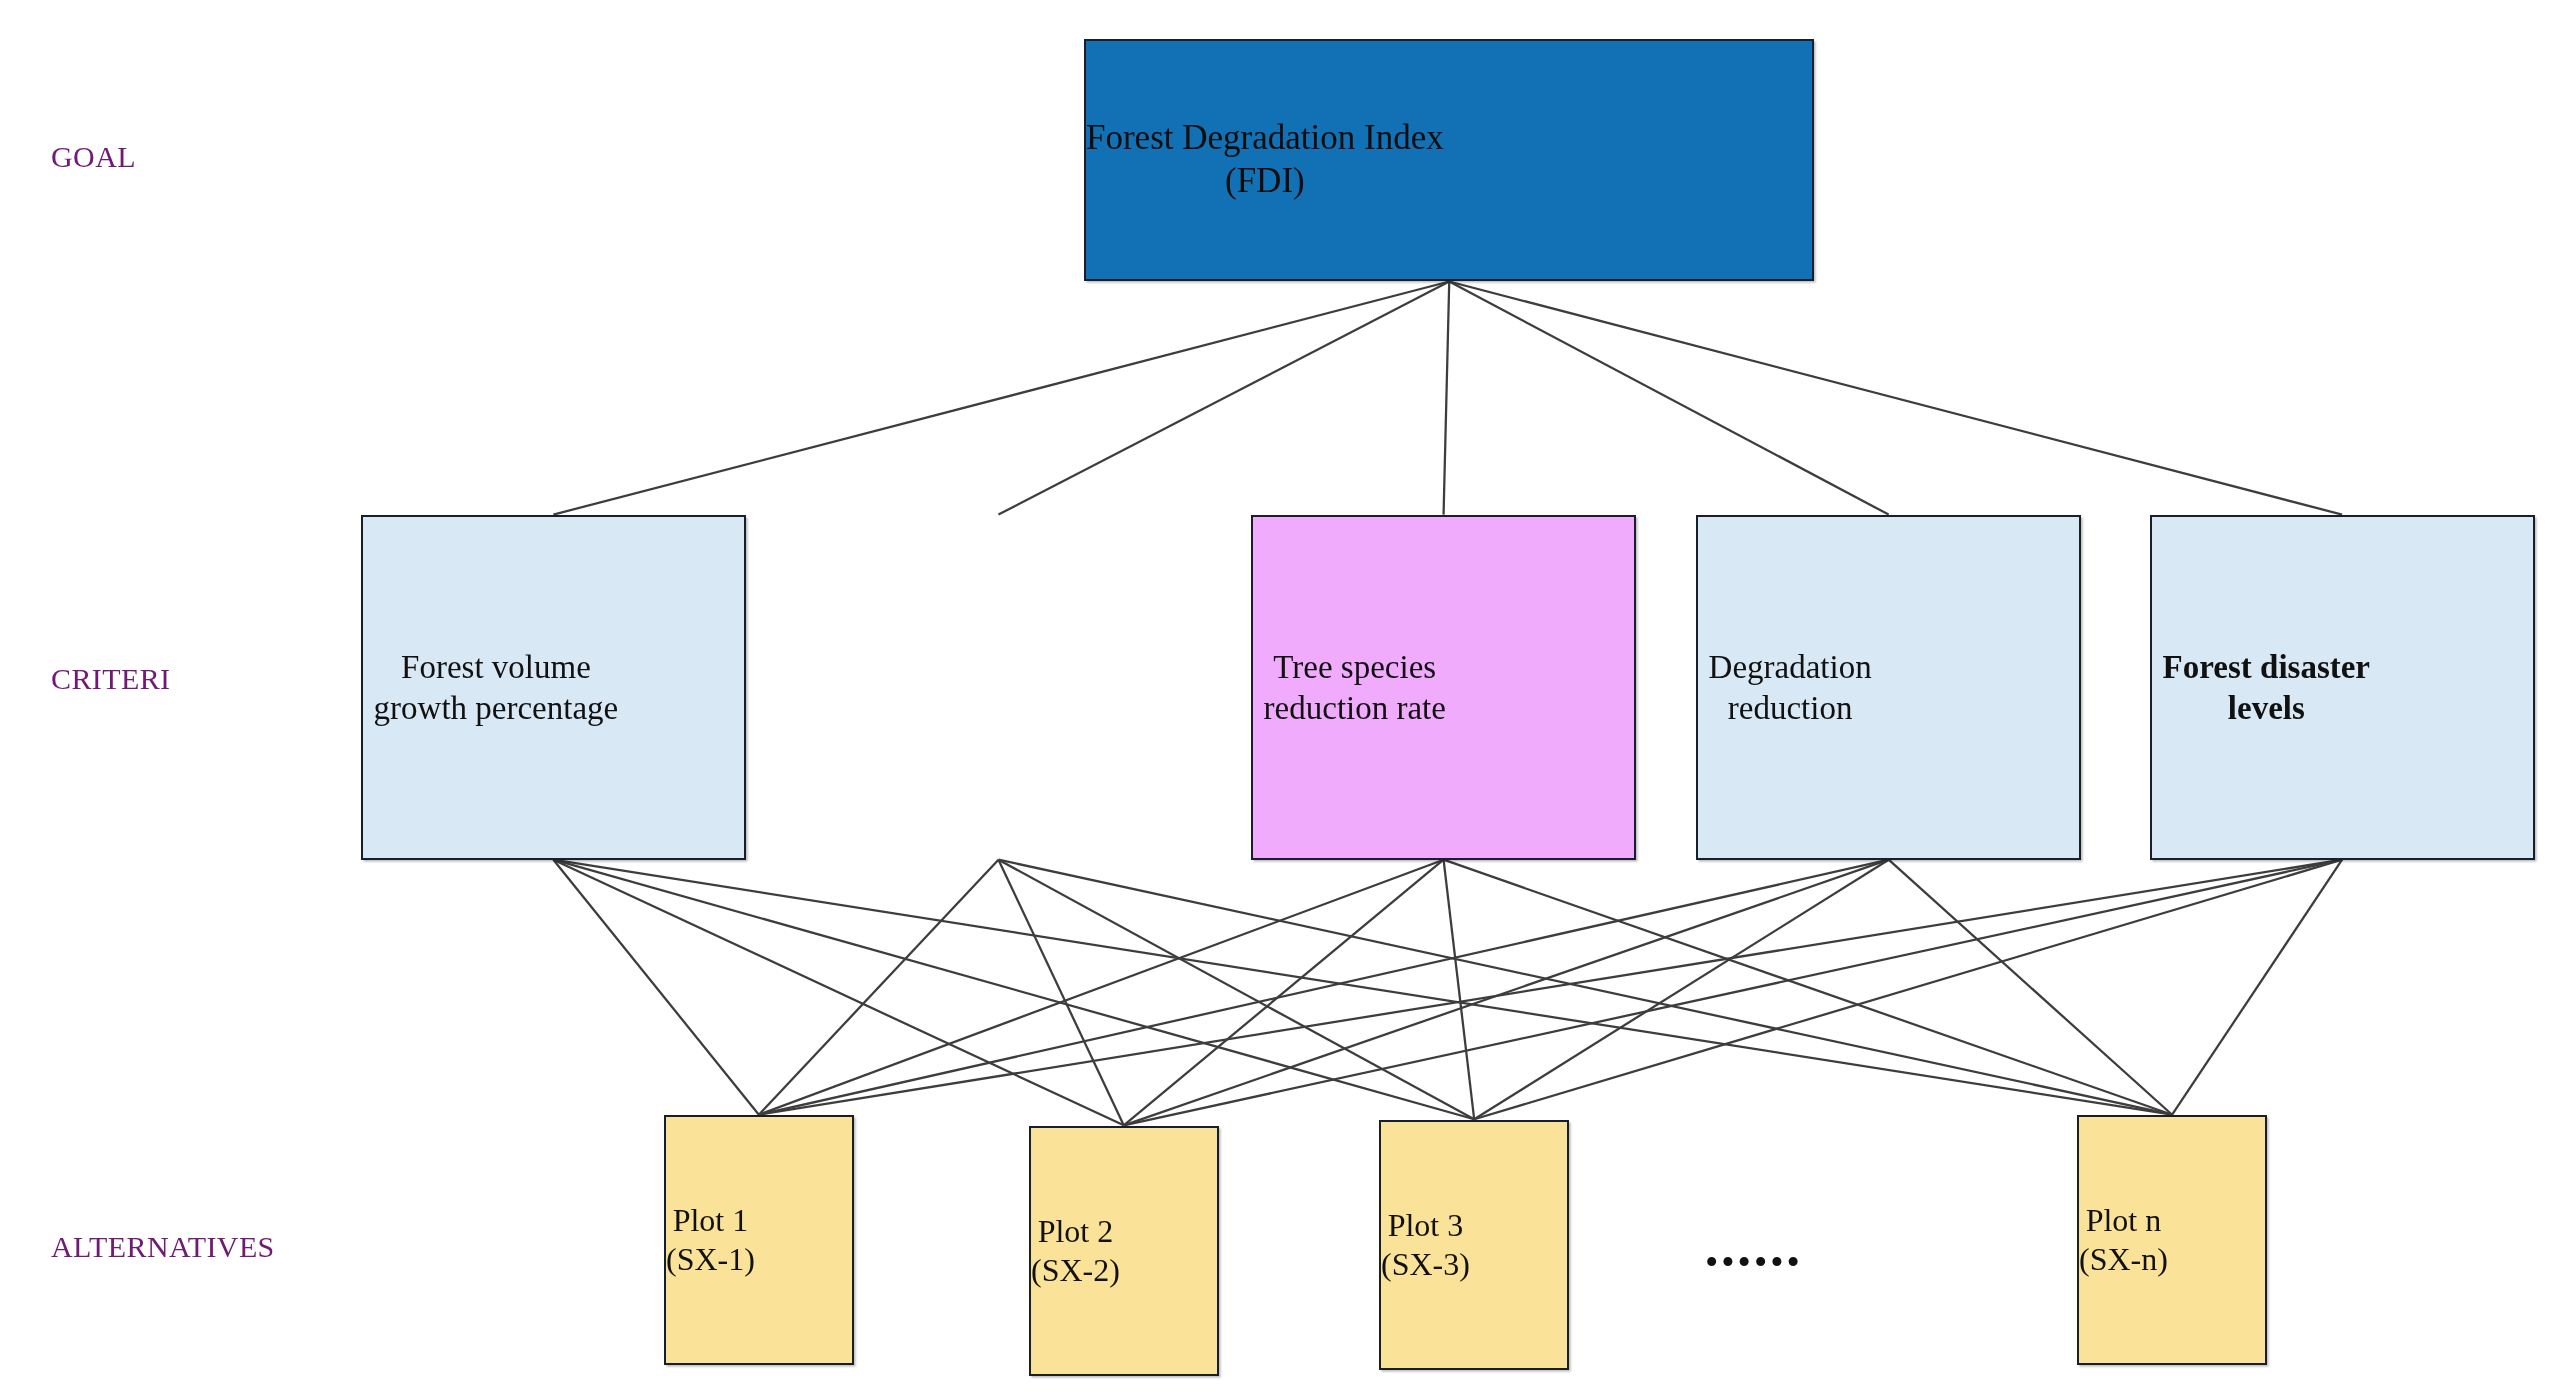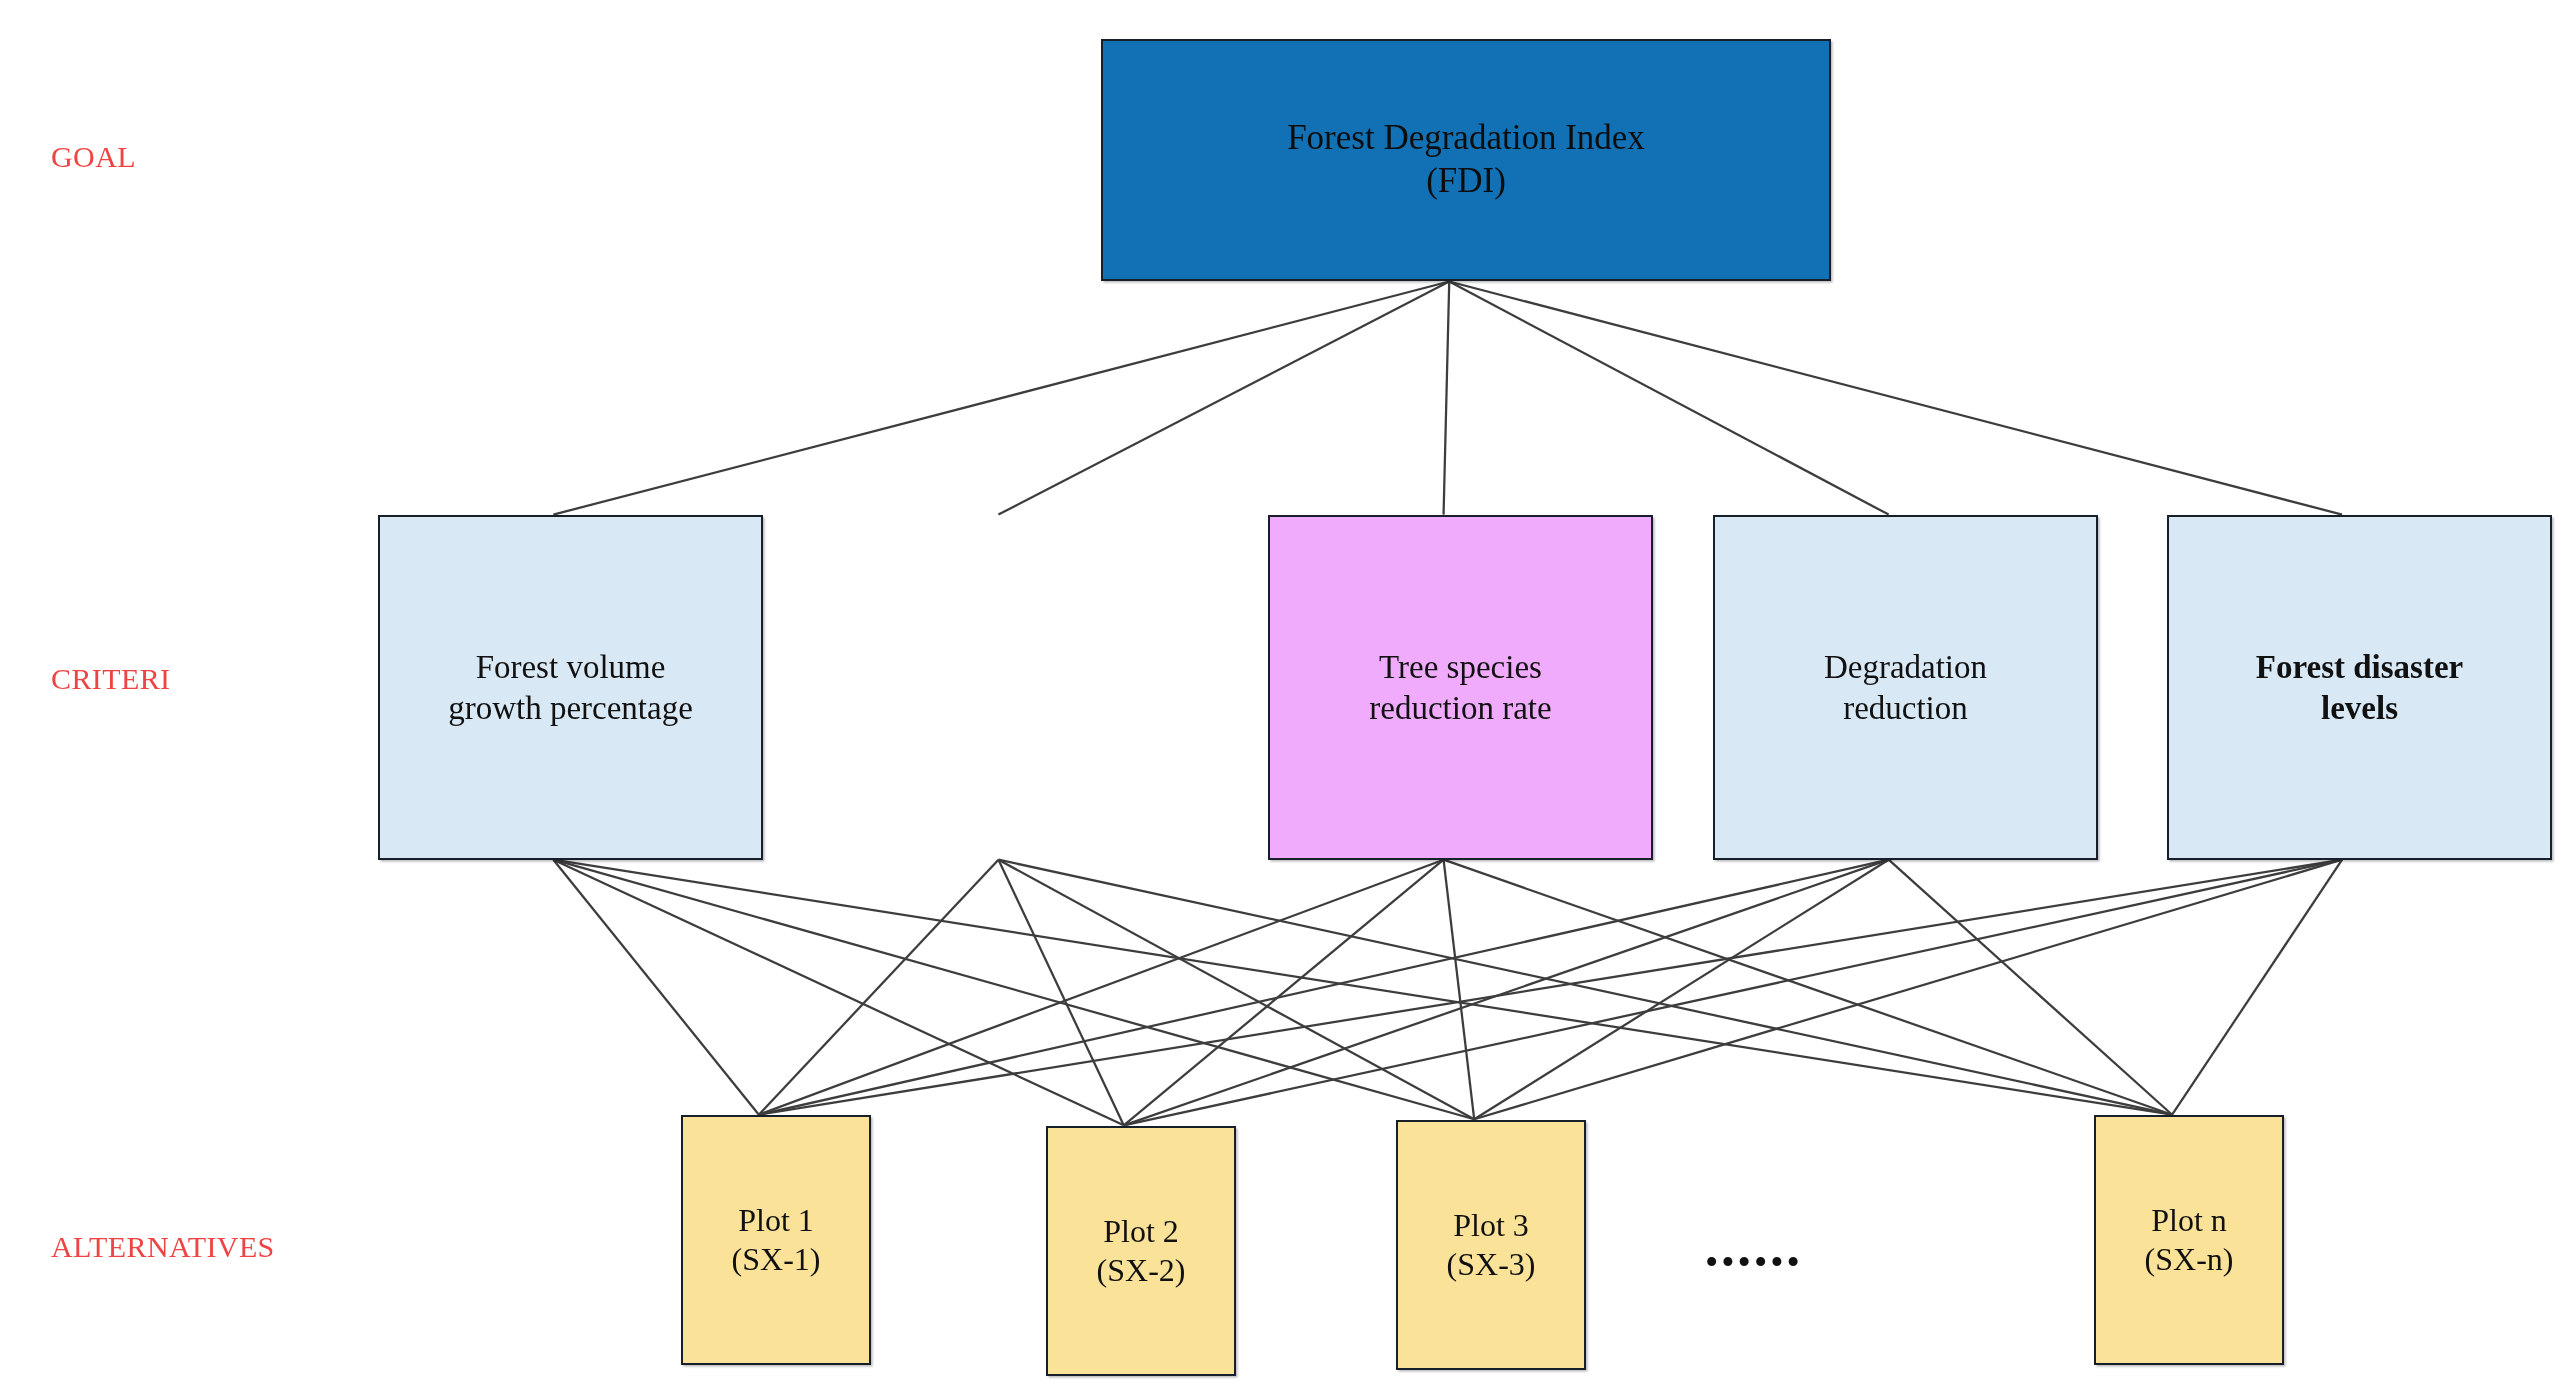--- a/index.html
+++ b/index.html
@@ -18,37 +18,36 @@
   #links {
     position: absolute;
     left: 0;
     top: 0;
     width: 2576px;
     height: 1397px;
     pointer-events: none;
   }
   .row-label {
     position: absolute;
-    color: #ef4444;
+    color: #701a75;
     font-size: 30px;
     letter-spacing: 0.4px;
     white-space: nowrap;
   }
   .node {
     position: absolute;
     box-sizing: border-box;
     display: flex;
     align-items: center;
-    justify-content: center;
+    justify-content: flex-start;
     text-align: center;
     border: 2.3px solid #17202a;
     color: #111111;
     line-height: 1.22;
     box-shadow: 2.3px 2.3px 2.3px rgba(0,0,0,0.30);
-    margin-left: 17px;
   }
   .node-goal {
     background: #1271b5;
     color: #0d0d0d;
     font-size: 35px;
   }
   .node-criterion {
     background: #d9e8f5;
     font-size: 33px;
     padding: 0 10.6px;

